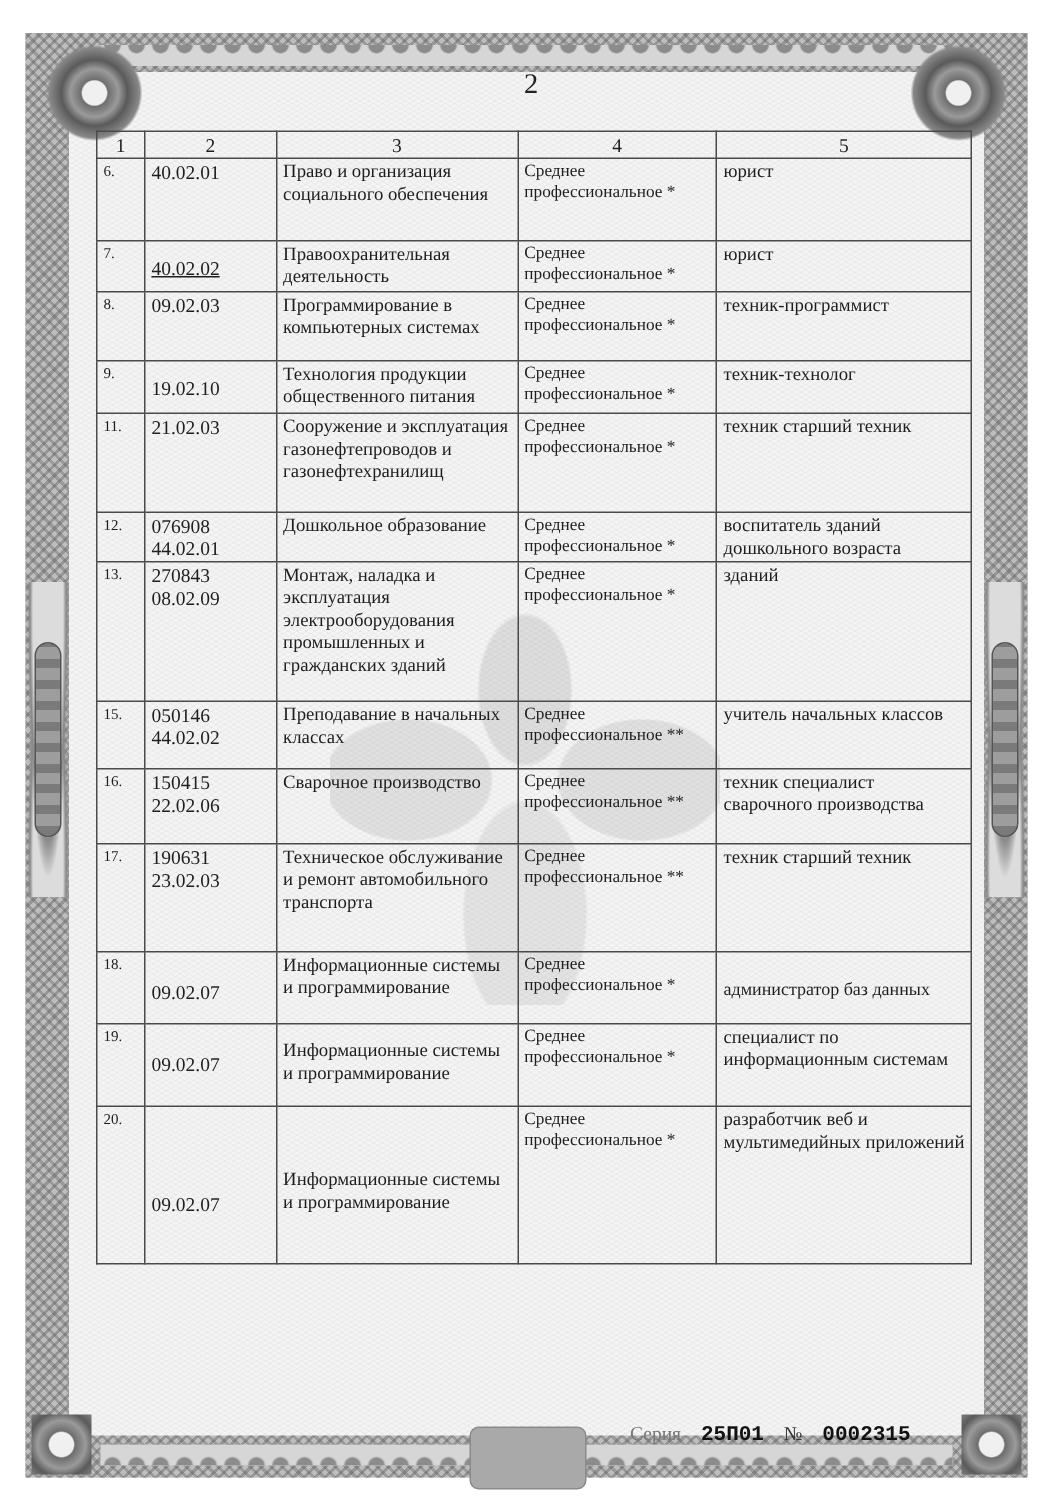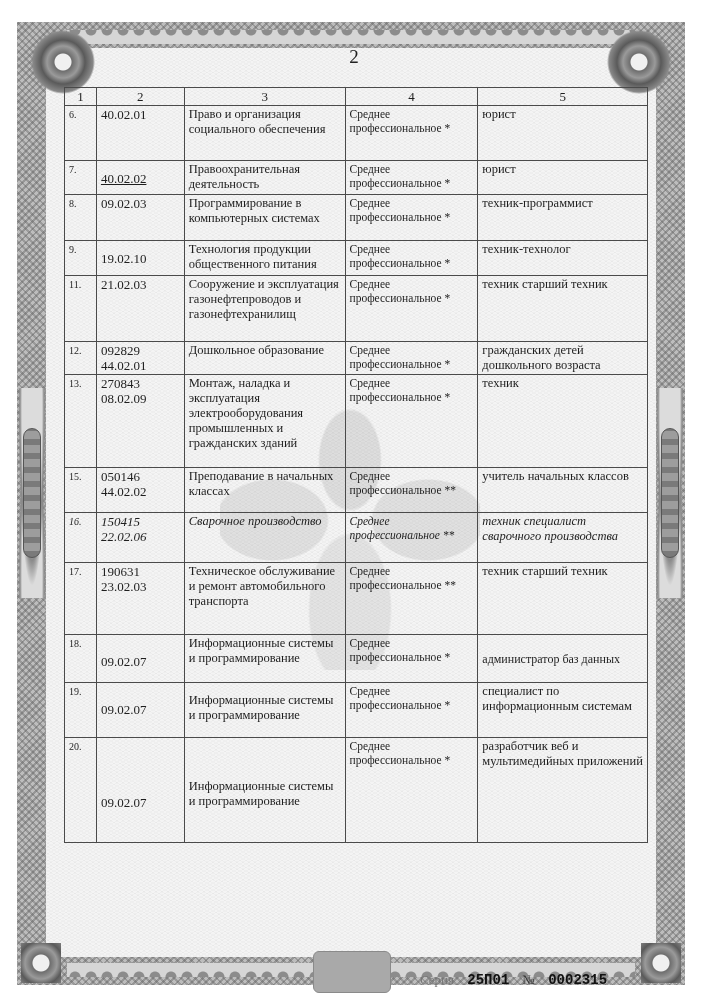--- a/index.html
+++ b/index.html
@@ -52,21 +52,21 @@
   table.main td, table.main th { border:1px solid #4a4a4a; vertical-align:top; padding:1px 4px; font-weight:normal; }
   table.main th { text-align:center; font-size:13px; height:15px; padding:1px 4px 1px; }
   col.c1 { width:32px; } col.c2 { width:88px; } col.c3 { width:161px; } col.c4 { width:133px; } col.c5 { width:170px; }
   td.num { font-size:10px; padding:2px 3px; }
   td.code { font-size:13px; }
   td.code.mid span { display:block; padding-top:9px; }
   td.code.low span { display:block; }
   td.edu { text-align:left; font-size:11.5px; line-height:14px; }
   td.qual { font-size:12.5px; }
 
-  .series { position:absolute; left:420px; top:972px; font-size:13px; color:#777; }
+  .series { position:absolute; left:420px; top:948px; font-size:13px; color:#777; }
   .series .val { color:#111; font-family:"Liberation Mono", "DejaVu Sans Mono", monospace; font-weight:bold; font-size:14px; }
   .series .lbl, .series .no { margin-right:10px; }
   .series .no { color:#333; }
 </style>
 </head>
 <body>
 
 <div class="sheet">
   <div class="frame-outer"></div>
   <div class="frame-scallop-top"></div>
@@ -141,43 +141,43 @@
       </tr>
       <tr style="height: 66px;">
         <td class="num"><span style="white-space: pre-line;">11.</span></td>
         <td class="code"><span style="white-space: pre-line;">21.02.03</span></td>
         <td class="spec"><span style="white-space: pre-line;">Сооружение и эксплуатация газонефтепроводов и газонефтехранилищ</span></td>
         <td class="edu"><span style="white-space: pre-line;">Среднее профессиональное *</span></td>
         <td class="qual"><span style="white-space: pre-line;">техник старший техник</span></td>
       </tr>
       <tr style="height: 17px;">
         <td class="num"><span style="white-space: pre-line;">12.</span></td>
-        <td class="code"><span style="white-space: pre-line;">092829
+        <td class="code"><span style="white-space: pre-line;">076908
 44.02.01</span></td>
         <td class="spec"><span style="white-space: pre-line;">Дошкольное образование</span></td>
         <td class="edu"><span style="white-space: pre-line;">Среднее профессиональное *</span></td>
-        <td class="qual"><span style="white-space: pre-line;">гражданских детей дошкольного возраста</span></td>
+        <td class="qual"><span style="white-space: pre-line;">воспитатель зданий дошкольного возраста</span></td>
       </tr>
       <tr style="height: 93px;">
         <td class="num"><span style="white-space: pre-line;">13.</span></td>
         <td class="code"><span style="white-space: pre-line;">270843
 08.02.09</span></td>
         <td class="spec"><span style="white-space: pre-line;">Монтаж, наладка и эксплуатация электрооборудования промышленных и гражданских зданий</span></td>
         <td class="edu"><span style="white-space: pre-line;">Среднее профессиональное *</span></td>
-        <td class="qual"><span style="white-space: pre-line;">техник</span></td>
+        <td class="qual"><span style="white-space: pre-line;">зданий</span></td>
       </tr>
       <tr style="height: 45px;">
         <td class="num"><span style="white-space: pre-line;">15.</span></td>
         <td class="code"><span style="white-space: pre-line;">050146
 44.02.02</span></td>
         <td class="spec"><span style="white-space: pre-line;">Преподавание в начальных классах</span></td>
         <td class="edu"><span style="white-space: pre-line;">Среднее профессиональное **</span></td>
         <td class="qual"><span style="white-space: pre-line;">учитель начальных классов</span></td>
       </tr>
-      <tr style="height: 50px; font-style: italic;">
+      <tr style="height: 50px;">
         <td class="num"><span style="white-space: pre-line;">16.</span></td>
         <td class="code"><span style="white-space: pre-line;">150415
 22.02.06</span></td>
         <td class="spec"><span style="white-space: pre-line;">Сварочное производство</span></td>
         <td class="edu"><span style="white-space: pre-line;">Среднее профессиональное **</span></td>
         <td class="qual"><span style="white-space: pre-line;">техник специалист сварочного производства</span></td>
       </tr>
       <tr style="height: 72px;">
         <td class="num"><span style="white-space: pre-line;">17.</span></td>
         <td class="code"><span style="white-space: pre-line;">190631

